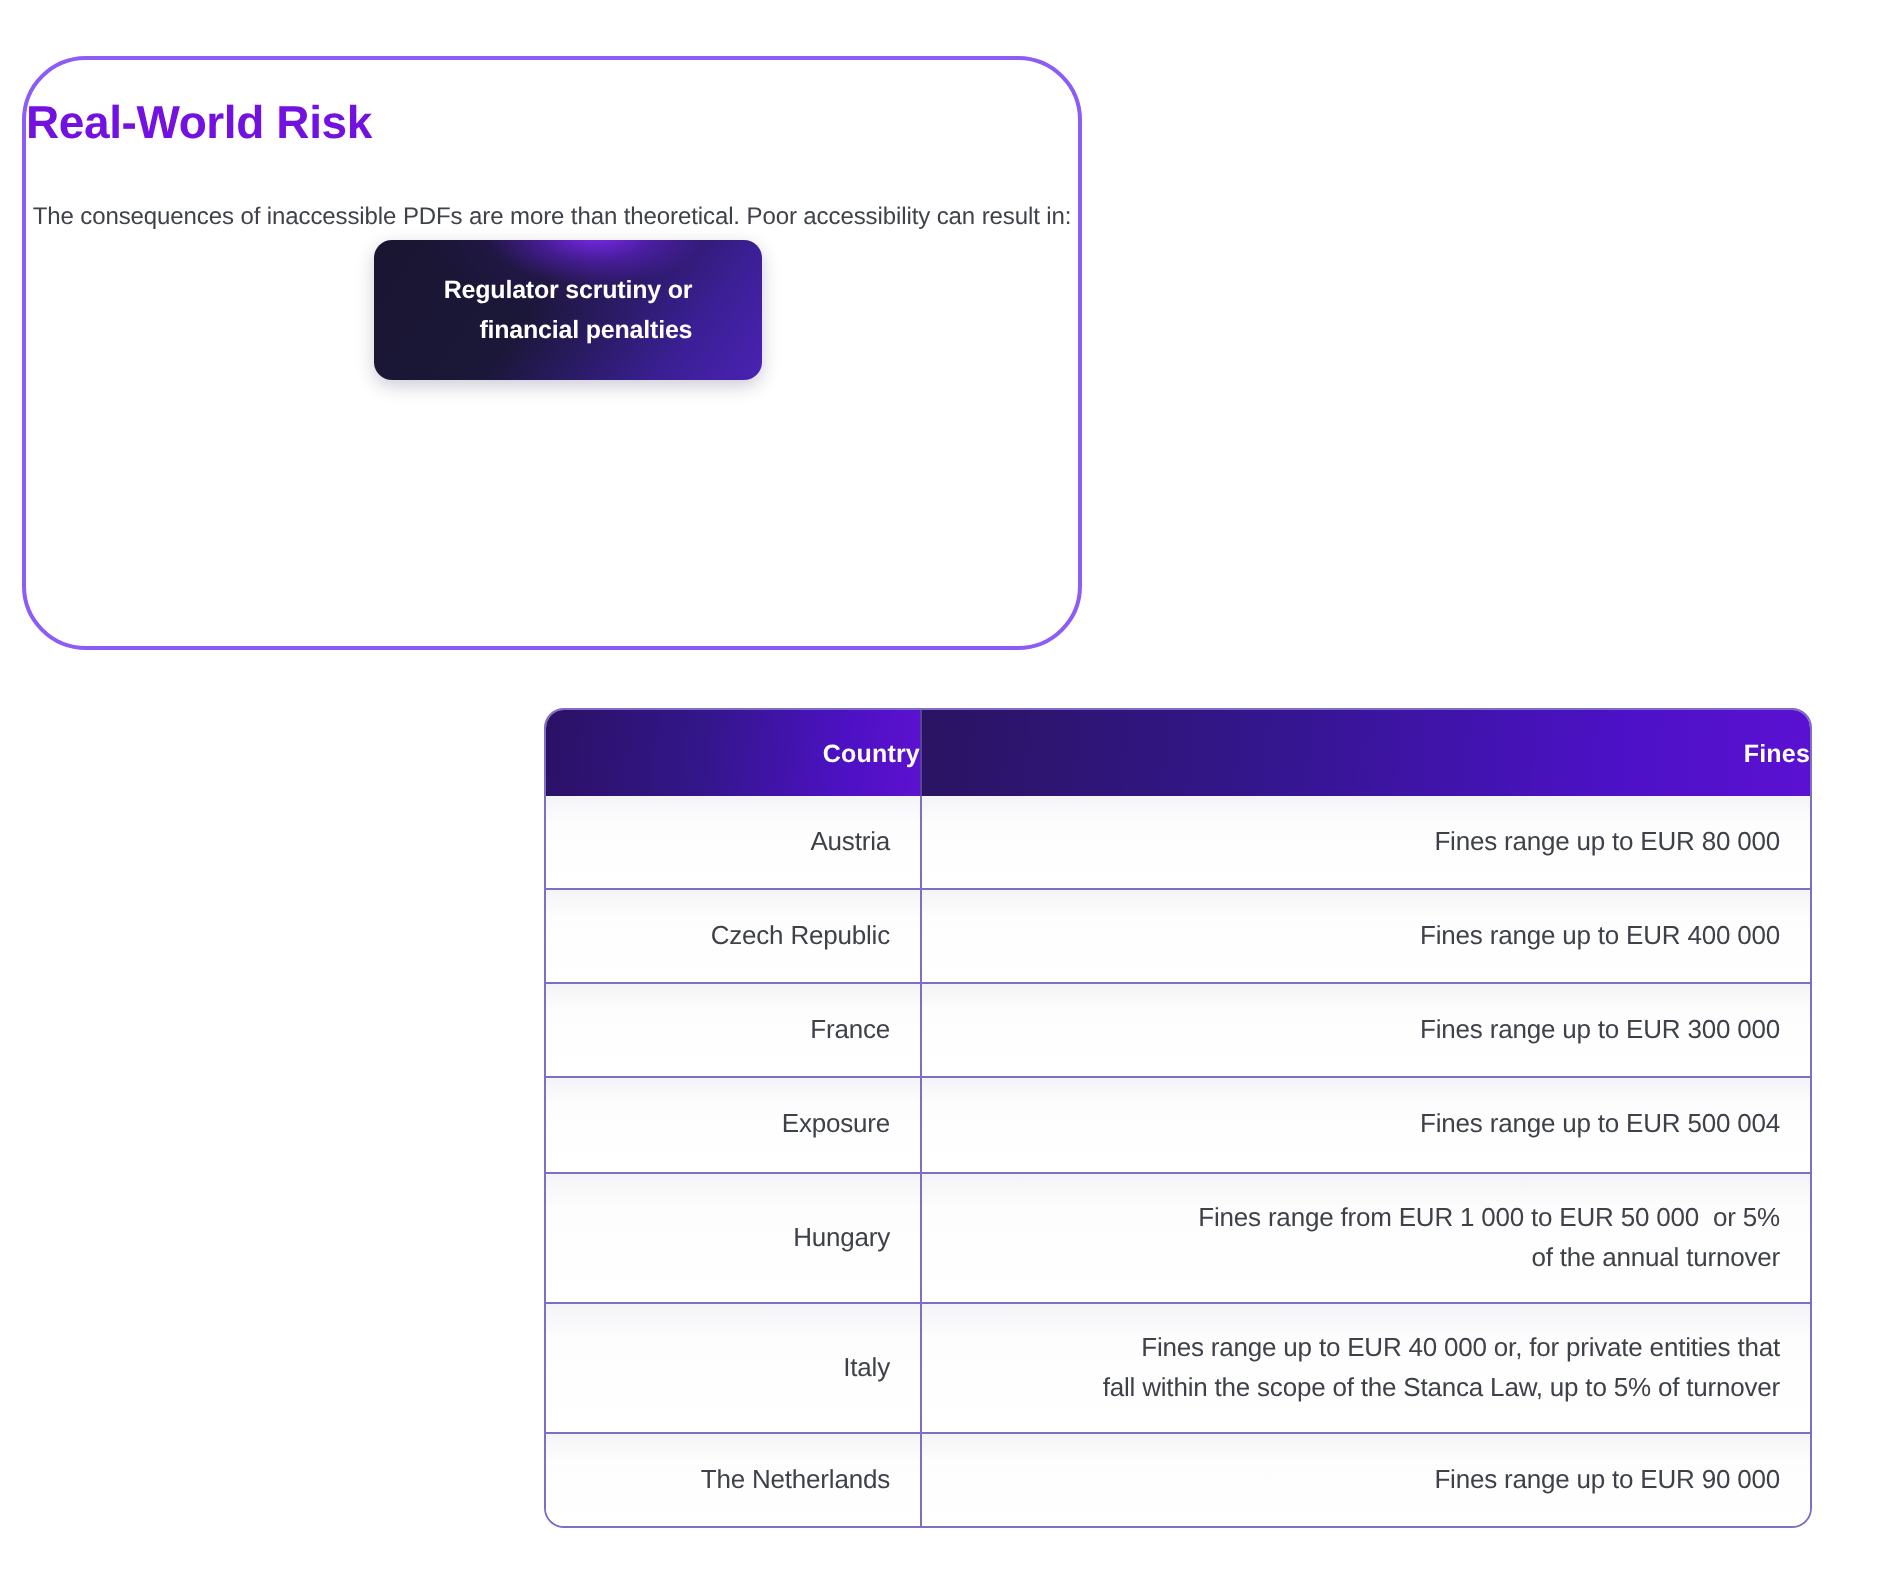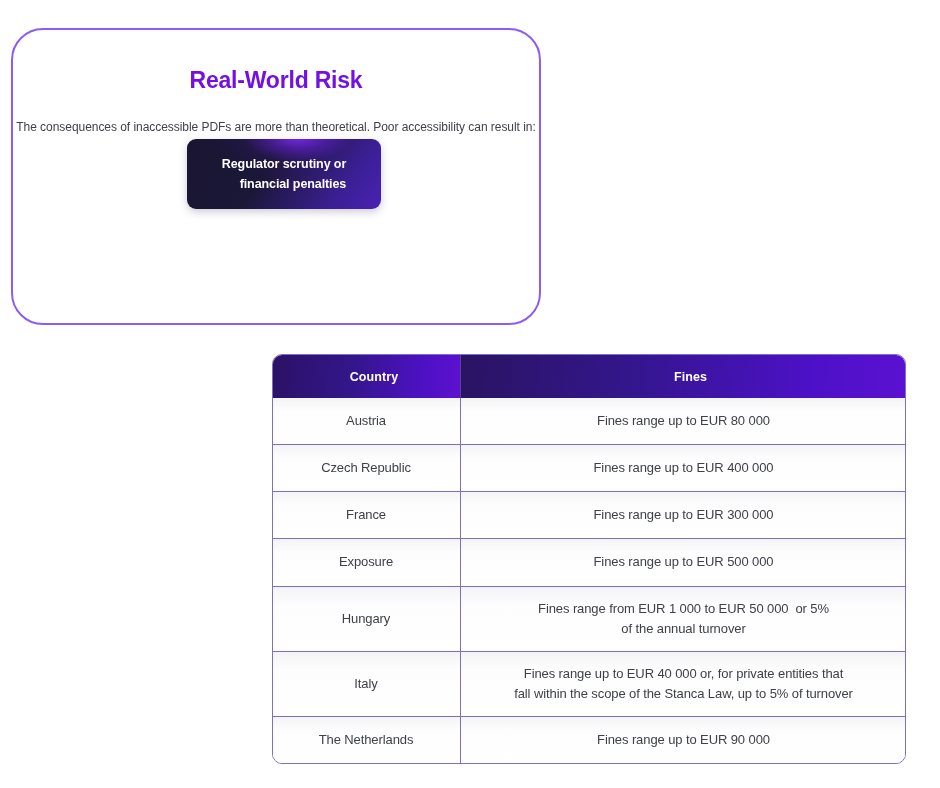--- a/index.html
+++ b/index.html
@@ -25,27 +25,26 @@
     left: 11px;
     top: 28px;
     width: 530px;
     height: 297px;
     border: 2px solid #8b5cf6;
     border-radius: 32px;
     background: #ffffff;
   }
 
   .risk-title {
-    text-align: center;
     color: #7311e0;
     font-size: 23px;
     font-weight: bold;
     line-height: 1.33;
     letter-spacing: -0.2px;
-    margin-top: 35px;
+    margin-top: 16px;
   }
 
   .risk-subtitle {
     text-align: center;
     color: #40424a;
     font-size: 12px;
     line-height: 1.4;
     letter-spacing: -0.05px;
     margin-top: 23px;
   }
@@ -107,21 +106,21 @@
     border: 1.4px solid #7c6fc4;
     border-radius: 10px;
     border-collapse: separate;
     border-spacing: 0;
     overflow: hidden;
     background: #ffffff;
   }
 
   .fines-table th,
   .fines-table td {
-    text-align: center;
+    text-align: right;
     vertical-align: middle;
     border-right: 1.4px solid #7c6fc4;
     border-bottom: 1.4px solid #7c6fc4;
   }
   .fines-table th:last-child,
   .fines-table td:last-child { border-right: none; }
   .fines-table tr:last-child td { border-bottom: none; }
 
   .fines-table thead th {
     color: #ffffff;
@@ -207,21 +206,21 @@
       <tr>
         <td class="country-cell">France</td>
         <td class="fines-cell">
           <span class="cell-line">Fines range up to EUR 300 000</span>
         </td>
       </tr>
 
       <tr>
         <td class="country-cell">Exposure</td>
         <td class="fines-cell">
-          <span class="cell-line">Fines range up to EUR 500 000</span>
+          <span class="cell-line">Fines range up to EUR 500 004</span>
         </td>
       </tr>
 
       <tr class="tall">
         <td class="country-cell">Hungary</td>
         <td class="fines-cell">
           <span class="cell-line">Fines range from EUR 1 000 to EUR 50 000  or 5%</span>
           <span class="cell-line">of the annual turnover</span>
         </td>
       </tr>

